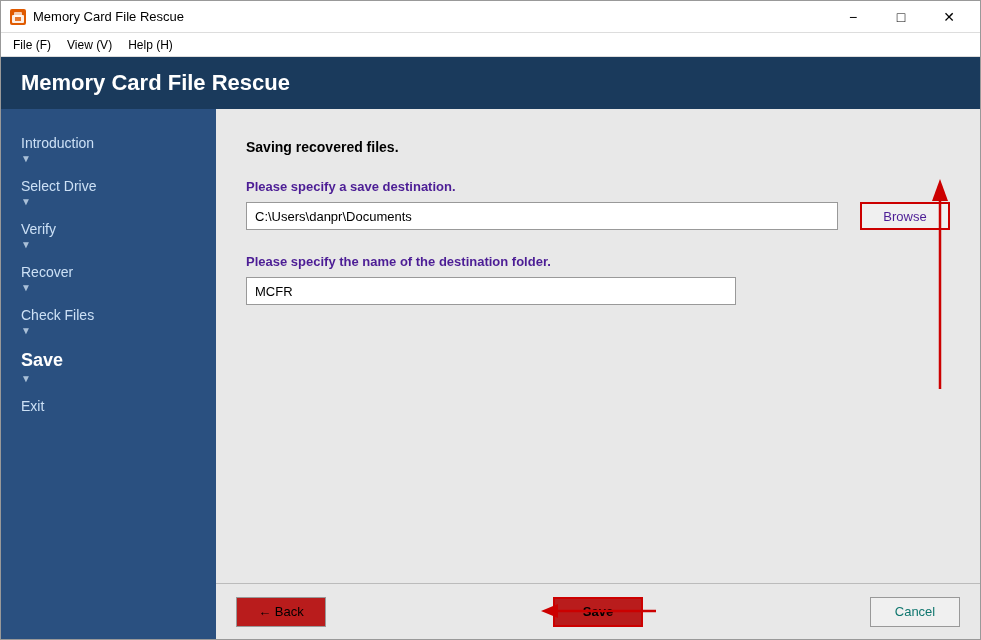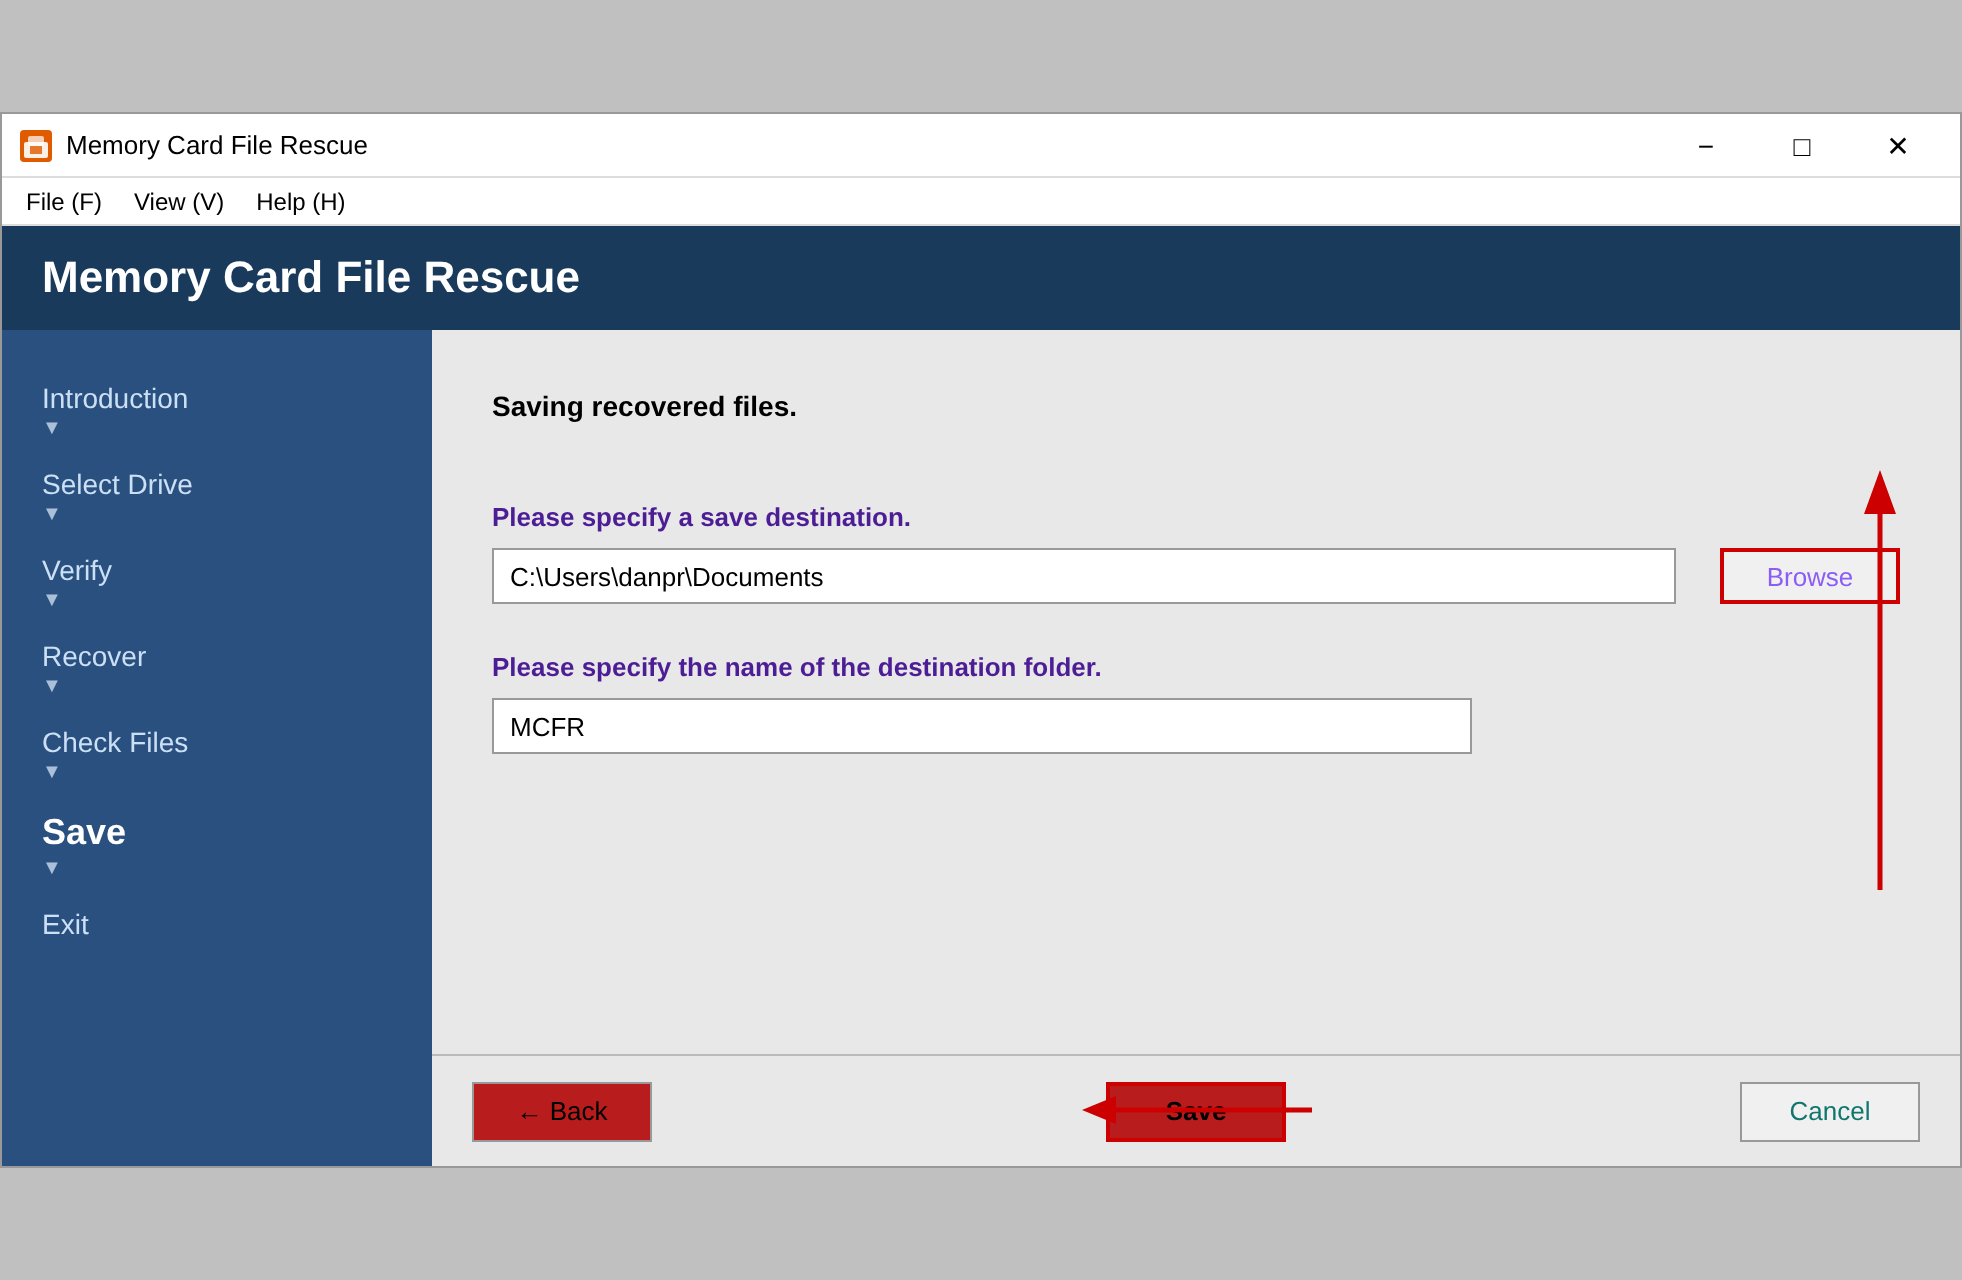--- a/index.html
+++ b/index.html
@@ -9,21 +9,21 @@
       background: #c0c0c0;
       font-family: 'Segoe UI', Arial, sans-serif;
       font-size: 13px;
       overflow: hidden;
       display: flex;
       align-items: center;
       justify-content: center;
     }
     .window {
       width: 981px;
-      height: 528px;
+      height: 640px;
       background: #f0f0f0;
       border: 1px solid #999;
       display: flex;
       flex-direction: column;
     }
     
     .title-bar {
       background: #fff;
       height: 32px;
       display: flex;
@@ -135,21 +135,21 @@
       background: #e8e8e8;
       padding: 30px 30px 20px 30px;
       display: flex;
       flex-direction: column;
       overflow: hidden;
     }
     .content-title {
       font-size: 14px;
       font-weight: bold;
       color: #000;
-      margin-bottom: 40px;
+      margin-bottom: 24px;
     }
     .form-label {
       font-size: 13px;
       font-weight: bold;
       color: #4c1d95;
       margin-bottom: 8px;
     }
     .input-row {
       display: flex;
       gap: 22px;
@@ -164,21 +164,21 @@
       font-size: 13px;
       color: #000;
     }
     .browse-button {
       width: 90px;
       height: 28px;
       background: #f0f0f0;
       border: 2px solid #cc0000;
       font-size: 13px;
       cursor: pointer;
-      color: #8b5cf6;
+      color: #4c1d95;
     }
     .folder-input {
       width: 490px;
       height: 28px;
       border: 1px solid #999;
       background: #fff;
       padding: 0 8px;
       font-size: 13px;
       color: #000;
       margin-bottom: 24px;

